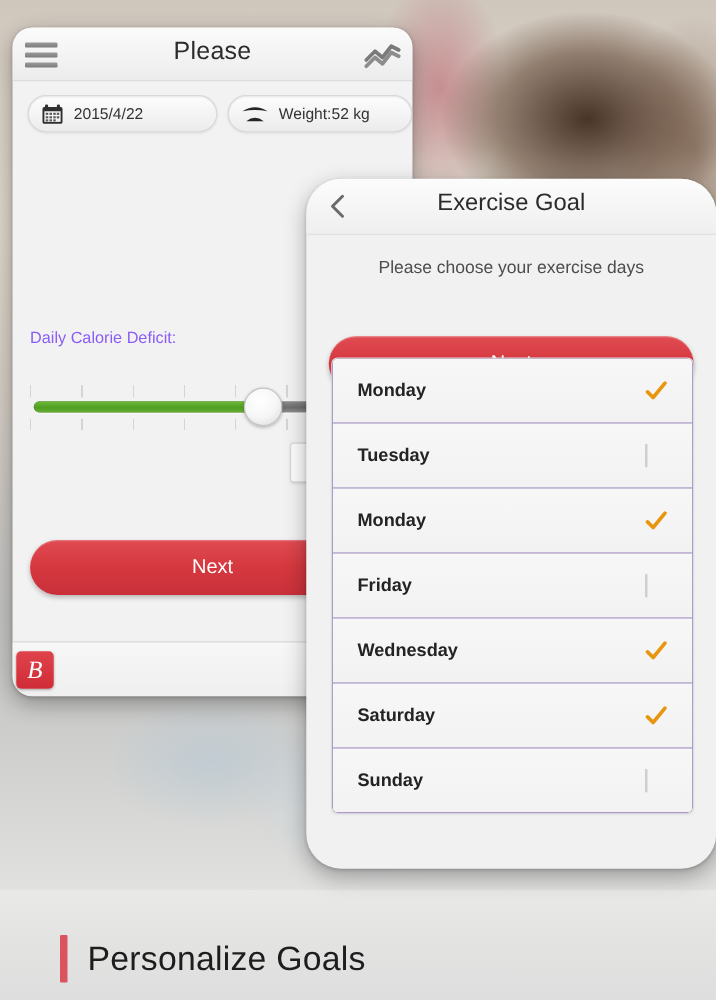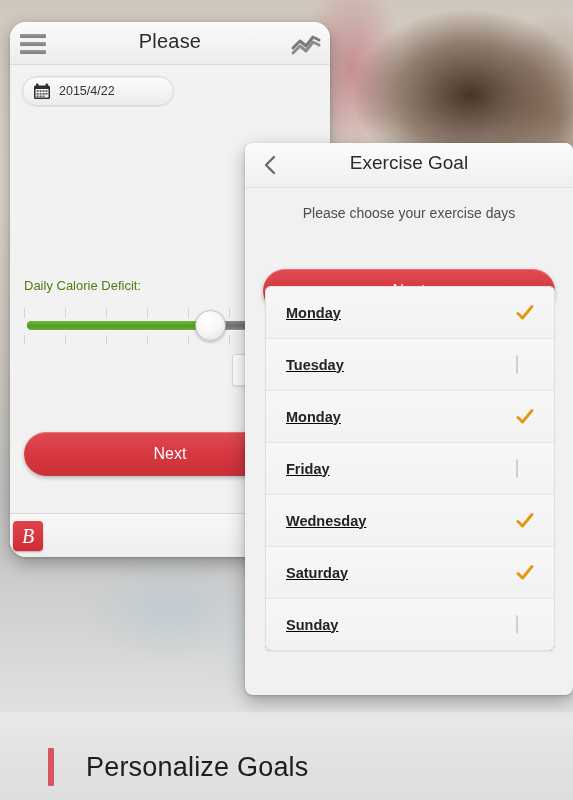--- a/index.html
+++ b/index.html
@@ -135,23 +135,23 @@
     margin-left: 8px;
     white-space: nowrap;
   }
   .cal-icon { width: 18px; height: 17px; flex: 0 0 auto; }
   .scale-icon { width: 22px; height: 15px; flex: 0 0 auto; }
 
   
   .slider-label {
     position: absolute;
     left: 14px;
-    top: 256px;
+    top: 240px;
     font-size: 13px;
-    color: #4d7c0f;
+    color: #8b5cf6;
   }
   .slider-wrap {
     position: absolute;
     left: 14px;
     top: 284px;
     width: 292px;
     height: 40px;
   }
   .tickbar {
     position: absolute;
@@ -286,21 +286,21 @@
     justify-content: center;
     box-shadow: 0 1px 2px rgba(0,0,0,0.3);
   }
 
   
   #exercise-panel {
     left: 245px;
     top: 143px;
     width: 328px;
     height: 552px;
-    border-radius: 8px;
+    border-radius: 28px;
     background: #f1f1f1;
   }
   .ex-titlebar {
     position: relative;
     height: 44px;
     background: linear-gradient(180deg, #fcfcfc 0%, #f4f4f4 60%, #efefef 100%);
     border-bottom: 1px solid #e0e0e0;
   }
   .ex-title {
     position: absolute;
@@ -336,21 +336,20 @@
   .days-card {
     position: absolute;
     left: 20px;
     top: 143px;
     width: 288px;
     background: #4c1d95;
     border: 1px solid #e0e0e0;
     border-radius: 5px;
     box-shadow: 0 1px 2px rgba(0,0,0,0.06);
     overflow: hidden;
-    text-decoration: underline;
   }
   .day-row {
     position: relative;
     height: 51px;
     display: flex;
     align-items: center;
     border-bottom: 1px solid #e4e4e4;
     background: linear-gradient(180deg, #f7f7f7 0%, #f2f2f2 100%);
     cursor: pointer;
   }
@@ -378,21 +377,21 @@
     box-sizing: border-box;
   }
 
   
   #caption {
     position: absolute;
     left: 48px;
     top: 748px;
     display: flex;
     align-items: center;
-    gap: 32px;
+    gap: 16px;
   }
   .caption-bar {
     width: 6px;
     height: 38px;
     background: #d9545e;
     border-radius: 1px;
   }
   .caption-text {
     font-size: 27px;
     color: #1d1d1d;
@@ -439,20 +438,27 @@
             <rect x="9.6" y="10" width="2" height="1.7"></rect>
               <rect x="12.4" y="10" width="2" height="1.7"></rect>
             <rect x="3.6" y="12.5" width="2" height="1.6"></rect>
               <rect x="6.6" y="12.5" width="2" height="1.6"></rect>
             <rect x="9.6" y="12.5" width="2" height="1.6"></rect>
           </g>
         </svg>
         <span class="chip-label">2015/4/22</span>
       </div>
 
+      <div class="chip" id="chip-weight">
+        <svg class="scale-icon" viewBox="0 0 22 15">
+          <path d="M1 5 Q11 -1.5 21 5 Q11 3 1 5 Z" fill="#252525"></path>
+          <path d="M4 13 Q11 7.5 18 13 Z" fill="#252525"></path>
+        </svg>
+        <span class="chip-label">Weight:52 kg</span>
+      </div>
     </div>
 
     <div class="slider-label">Daily Calorie Deficit:</div>
 
     <div class="slider-wrap">
       <div class="tickbar"></div>
       <div class="track">
         <div class="track-fill"></div>
       </div>
       <div class="thumb"></div>

